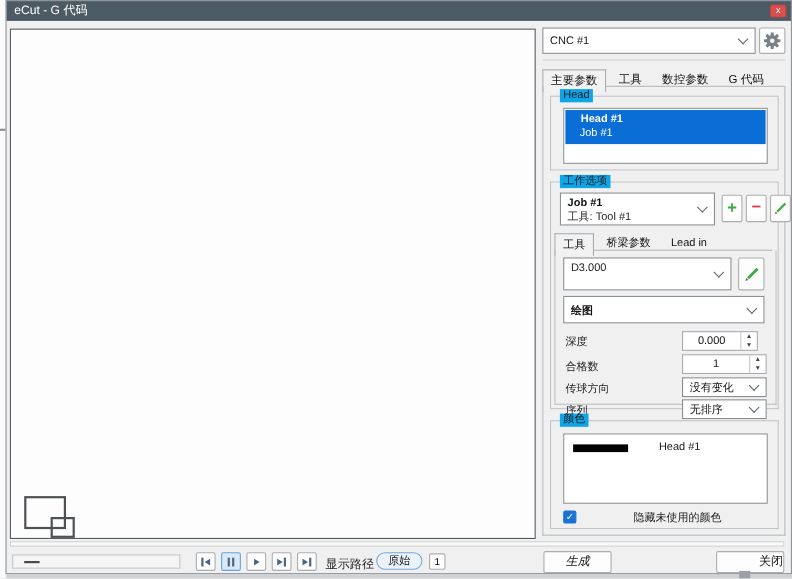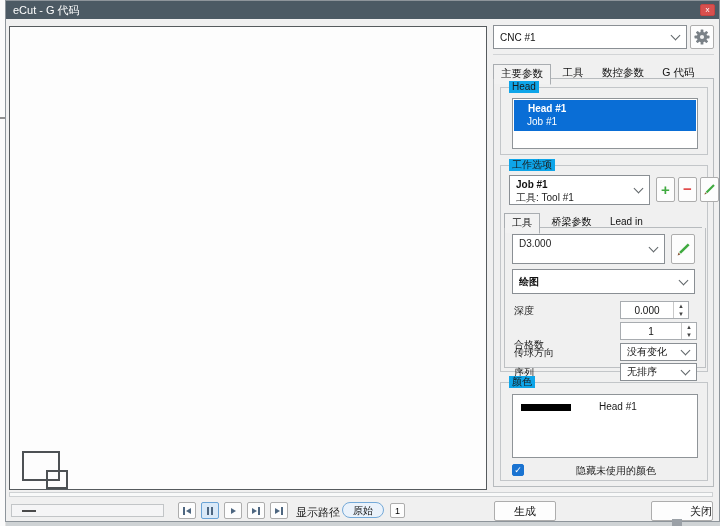--- a/index.html
+++ b/index.html
@@ -166,21 +166,21 @@
 
         <span class="lbl abs" style="left:9px;top:76px;">深度</span>
         <div class="spin abs" style="left:115px;top:73px;width:69px;height:18px;">
           <span class="sval">0.000</span>
           <span class="spinner">
               <span>▲</span>
               <span>▼</span>
             </span>
         </div>
 
-        <span class="lbl abs" style="left:9px;top:110px;">合格数</span>
+        <span class="lbl abs" style="left:9px;top:98px;">合格数</span>
         <div class="spin abs" style="left:115px;top:94px;width:77px;height:18px;">
           <span class="sval">1</span>
           <span class="spinner">
               <span>▲</span>
               <span>▼</span>
             </span>
         </div>
 
         <span class="lbl abs" style="left:9px;top:118px;">传球方向</span>
         <div class="combo abs" style="left:115px;top:115px;width:77px;height:18px;">
@@ -232,19 +232,19 @@
   </div>
   <div class="abs btn media" style="left:264px;top:501px;">
     <span class="tri-r"></span>
       <span class="bar"></span>
   </div>
 
   <span class="lbl abs" style="left:290px;top:504px;font-size:11px;">显示路径</span>
   <div class="abs toggle" style="left:336px;top:501px;width:42px;height:16px;line-height:16px;">原始</div>
   <div class="abs btn" style="left:384px;top:502px;width:15px;height:15px;font-size:9px;line-height:14px;">1</div>
 
-  <div class="abs btn pushbtn" style="left:488px;top:500px;width:62px;height:20px;">生成</div>
+  <div class="abs btn pushbtn" style="left:488px;top:500px;width:62px;height:20px;font-style:italic;">生成</div>
   <div class="abs btn pushbtn" style="left:560px;top:500px;width:62px;height:20px;margin-top:28px;">导出</div>
   <div class="abs btn pushbtn" style="left:645px;top:500px;width:62px;height:20px;text-align:right;">关闭</div>
 </div>
 
 <div class="abs host-bottom"></div>
 <div class="abs host-scrollmark"></div>
 
 </body></html>

